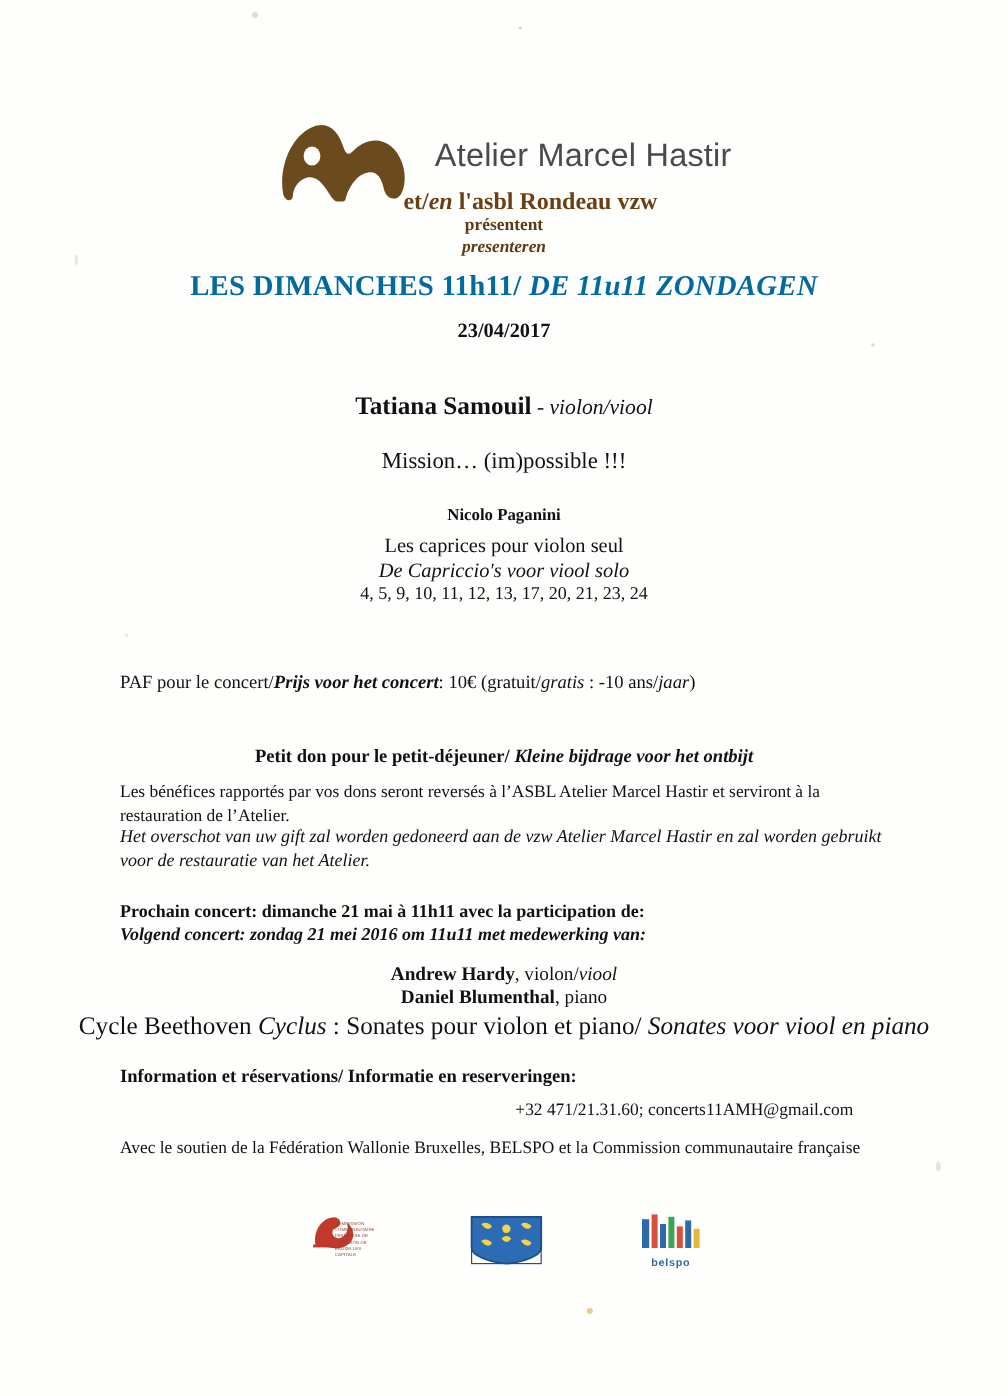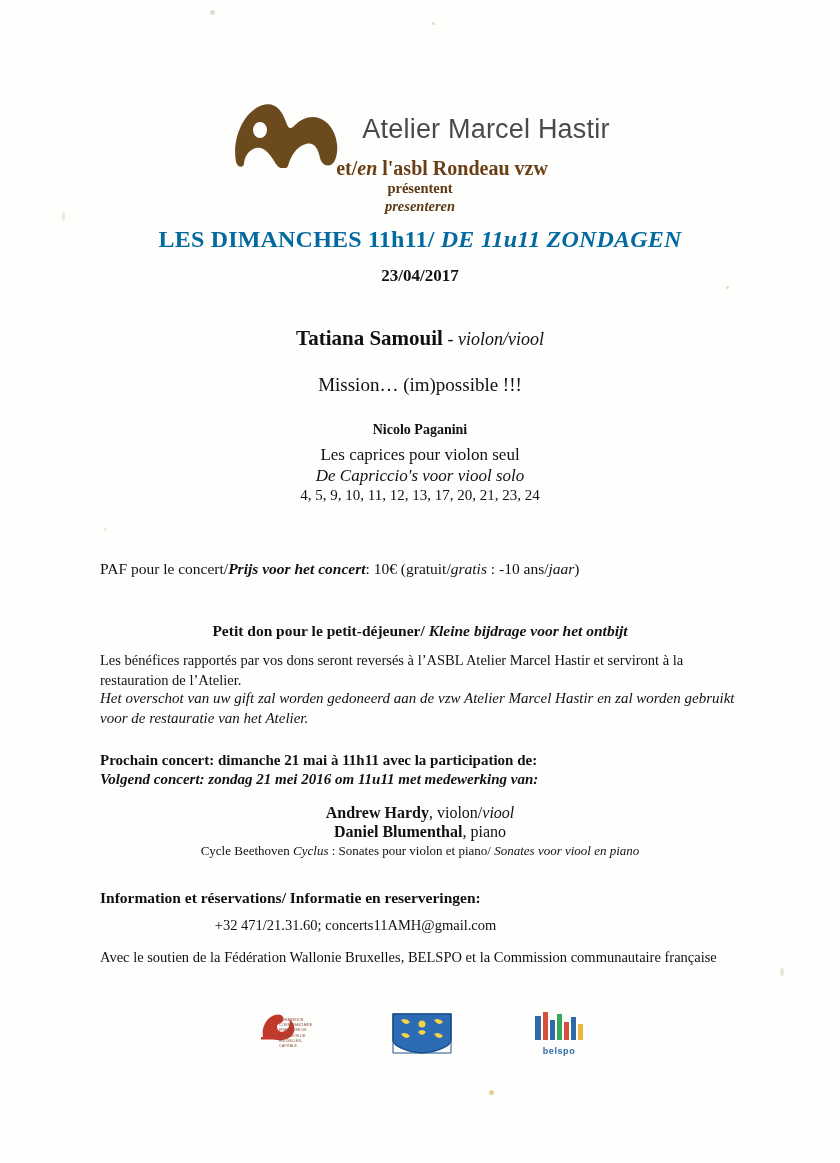--- a/index.html
+++ b/index.html
@@ -181,34 +181,34 @@
     text-align: center;
     font-size: 16px;
   }
   .perf-name { font-weight: bold; }
   .perf-ital { font-style: italic; }
   .cycle {
     top: 843px;
     left: 0;
     width: 840px;
     text-align: center;
-    font-size: 13px;
+    font-size: 21px;
   }
   .cycle .ital { font-style: italic; }
   .info-title {
     top: 889px;
     font-size: 15.5px;
     font-weight: bold;
     text-align: left;
   }
   .contact {
     top: 917px;
     left: 0;
     width: 711px;
-    text-align: center;
+    text-align: right;
     font-size: 14.5px;
   }
   .support {
     top: 948px;
     font-size: 14.5px;
     line-height: 1.35;
     text-align: left;
     font-family: Liberation Serif, serif;
   }
   .logos {

